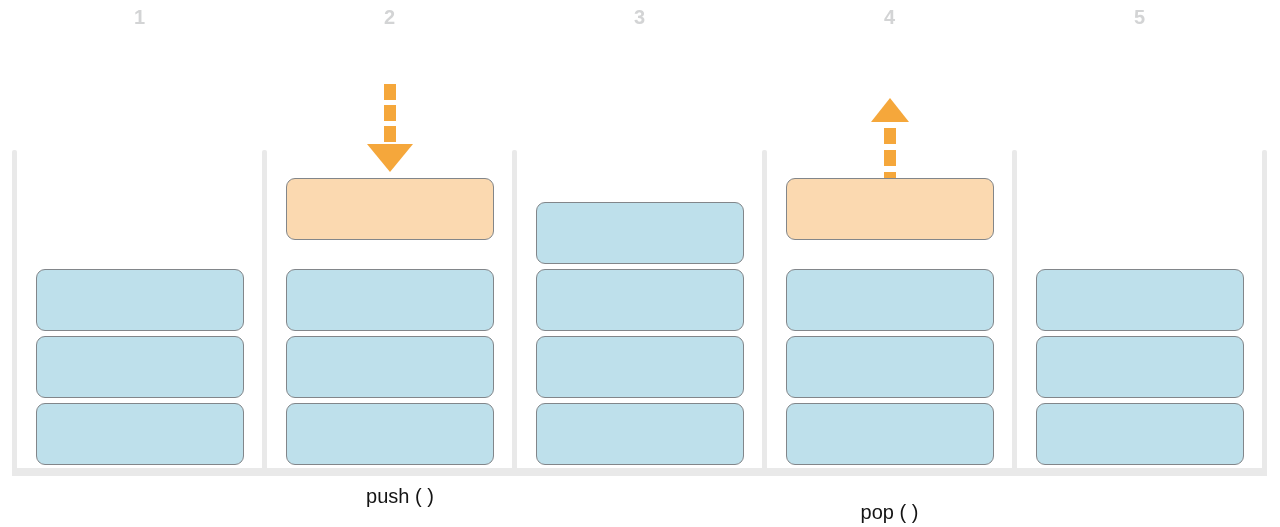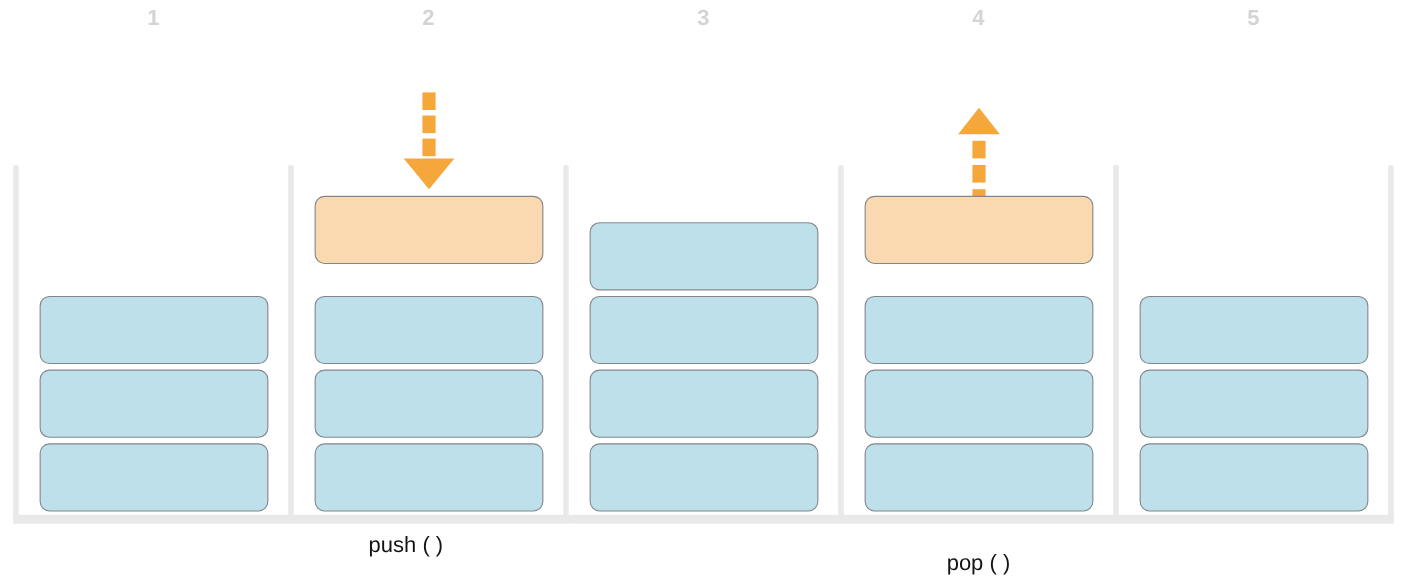--- a/index.html
+++ b/index.html
@@ -47,21 +47,21 @@
           <rect x="22" y="2" width="12" height="16"></rect>
           <rect x="22" y="23" width="12" height="16"></rect>
           <rect x="22" y="44" width="12" height="16"></rect>
           <polygon points="5,62 51,62 28,90"></polygon>
         </g>
       </svg></div>
     <div class="block floating" style="left: 285.5px; top: 178px;"></div>
     <div class="block stack" style="left: 285.5px; top: 403px;"></div>
     <div class="block stack" style="left: 285.5px; top: 336px;"></div>
     <div class="block stack" style="left: 285.5px; top: 269px;"></div>
-    <div class="op-label" style="left: 369px; top: 484px;">push ( )</div>
+    <div class="op-label" style="left: 400px; top: 484px;">push ( )</div>
     <div class="panel-number" style="left: 639.5px; top: 6px;">3</div>
     <div class="block stack" style="left: 535.5px; top: 403px;"></div>
     <div class="block stack" style="left: 535.5px; top: 336px;"></div>
     <div class="block stack" style="left: 535.5px; top: 269px;"></div>
     <div class="block stack" style="left: 535.5px; top: 202px;"></div>
     <div class="panel-number" style="left: 889.5px; top: 6px;">4</div>
     <div class="arrow" style="left: 861.5px; top: 84px;"><svg width="56" height="96" viewBox="0 0 56 96" xmlns="http://www.w3.org/2000/svg">
         <g fill="var(--c-arrow)">
           <polygon points="28,14 9,38 47,38"></polygon>
           <rect x="22" y="44" width="12" height="16"></rect>

